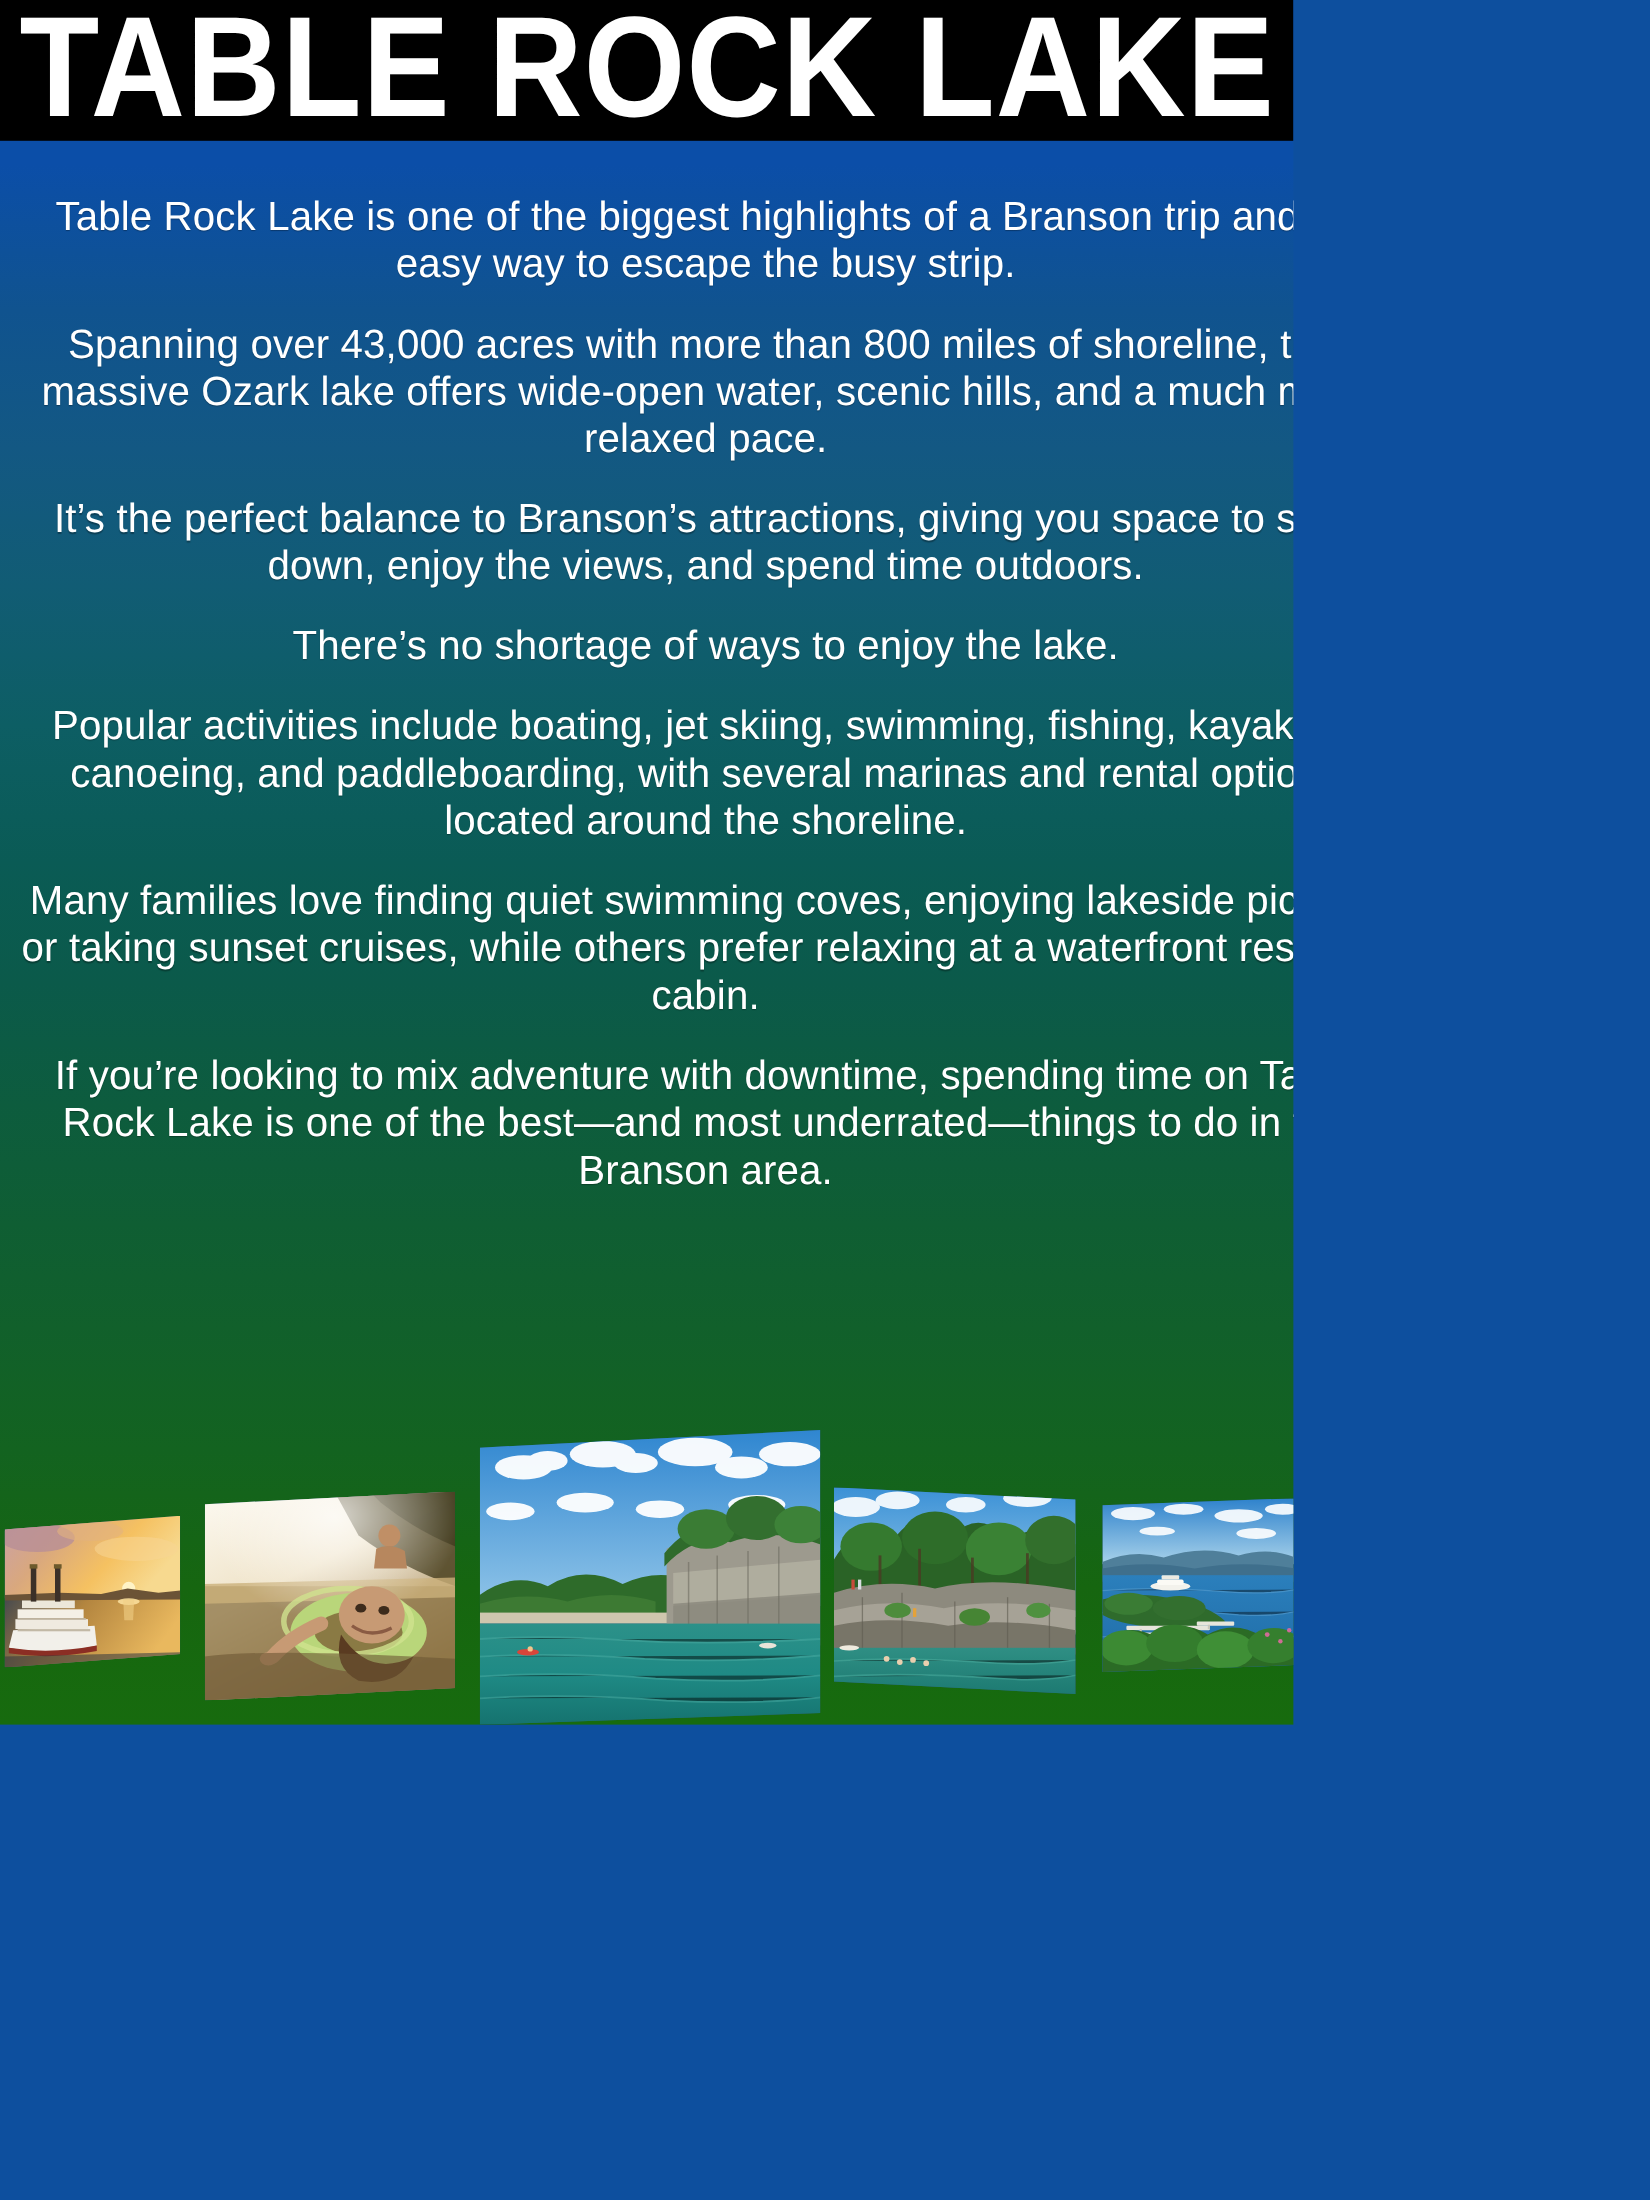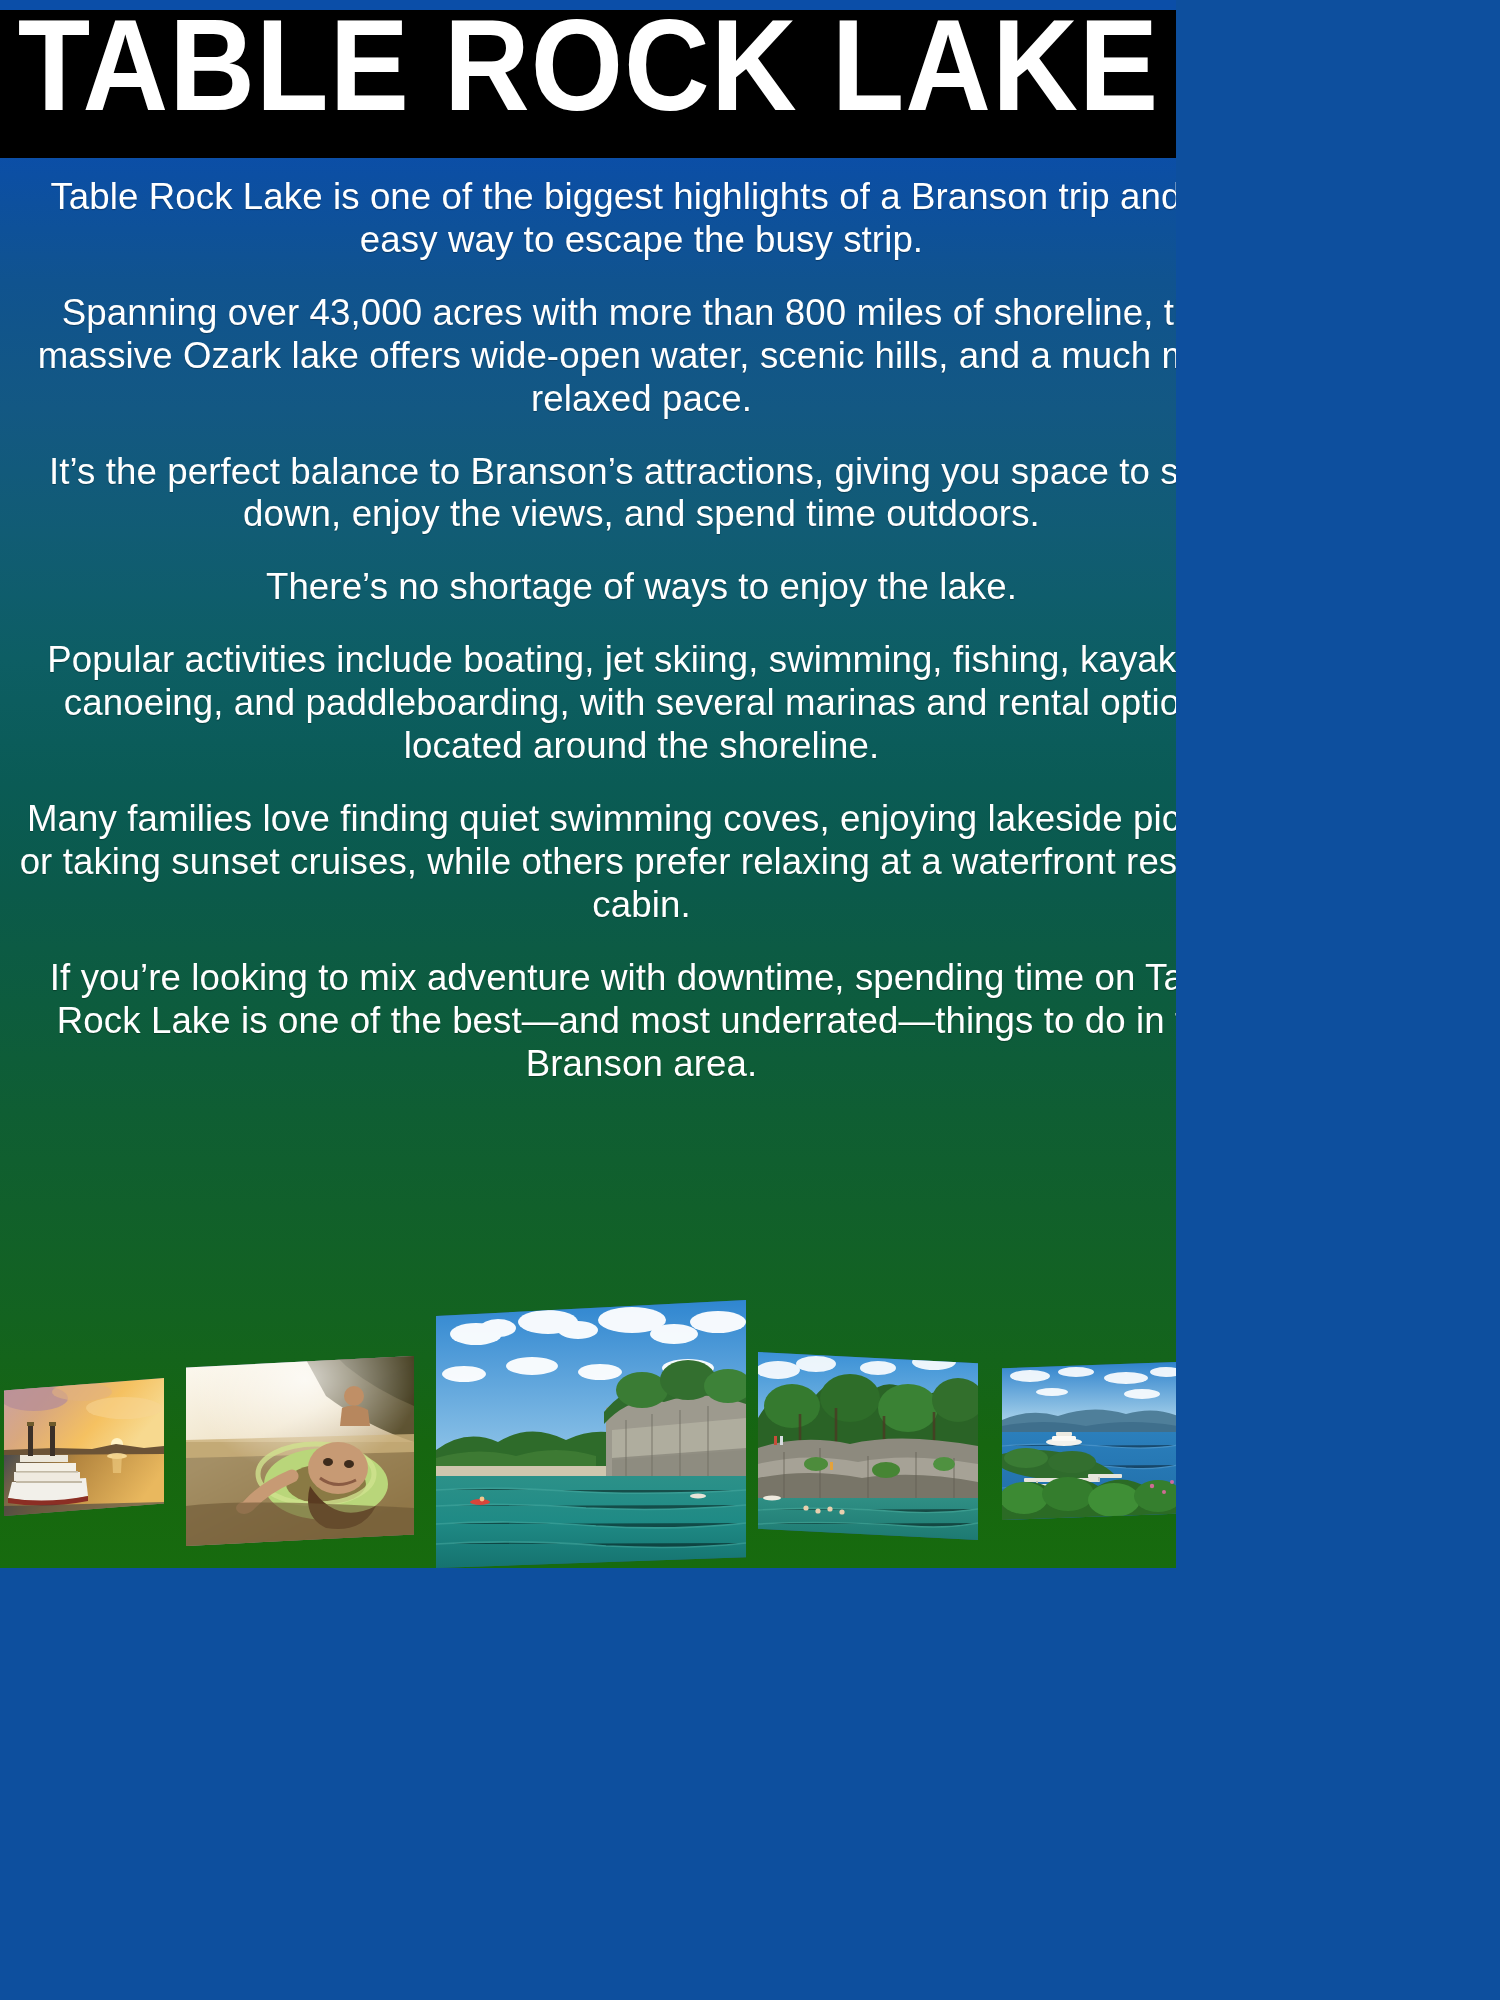--- a/index.html
+++ b/index.html
@@ -27,26 +27,26 @@
       #11602b 77%,
       #136320 84%,
       #166610 92%,
       #176b0e 100%);
     overflow:hidden;
   }
 
   
   .header {
     position:absolute;
-    top:10px; left:0;
+    top:0; left:0;
     width:1176px;
-    height:148px;
+    height:128px;
     background:#000000;
     display:flex;
-    align-items:flex-start;
+    align-items:center;
     justify-content:center;
   }
   .header-title {
     font-family:"Liberation Sans Narrow","Liberation Sans",sans-serif;
     font-weight:bold;
     font-size:112px;
     line-height:1;
     color:#ffffff;
     letter-spacing:1px;
     transform:scaleX(1.06) scaleY(1.16);

